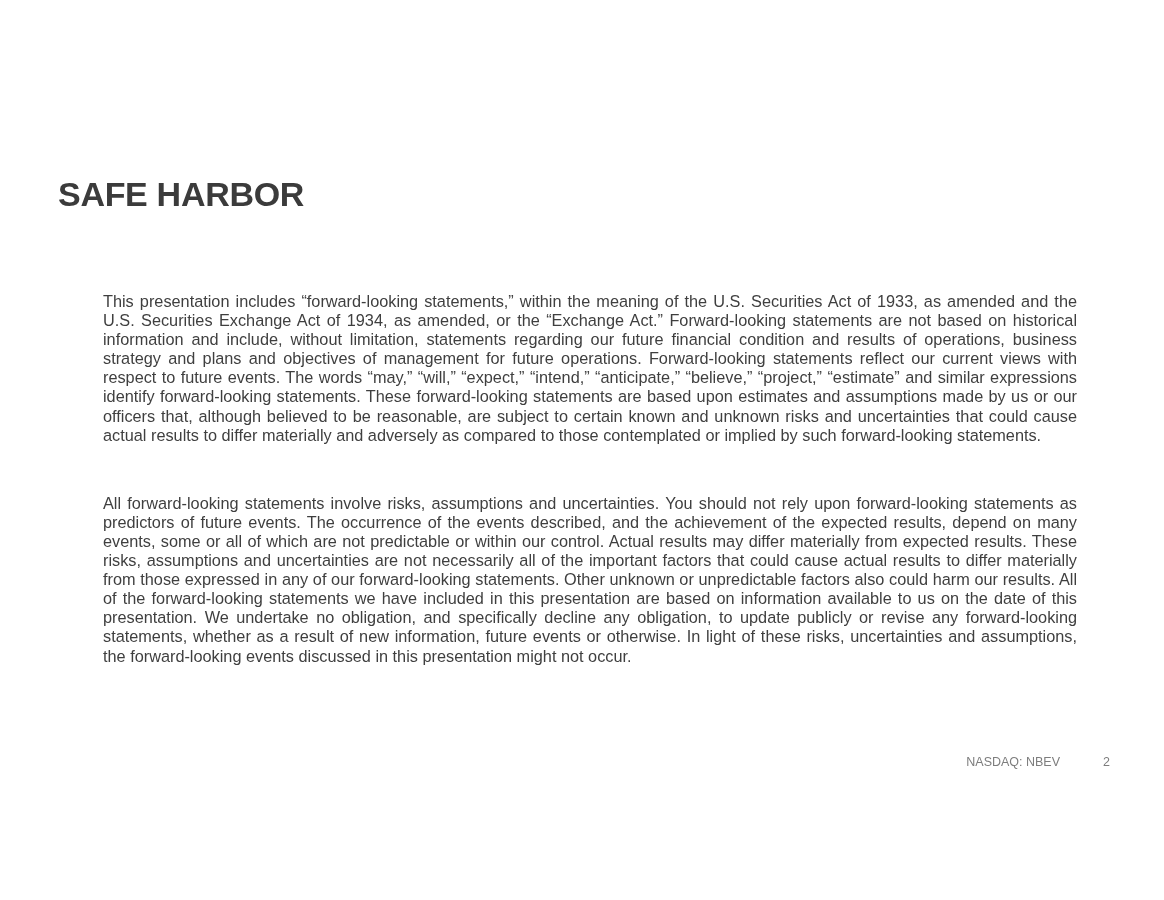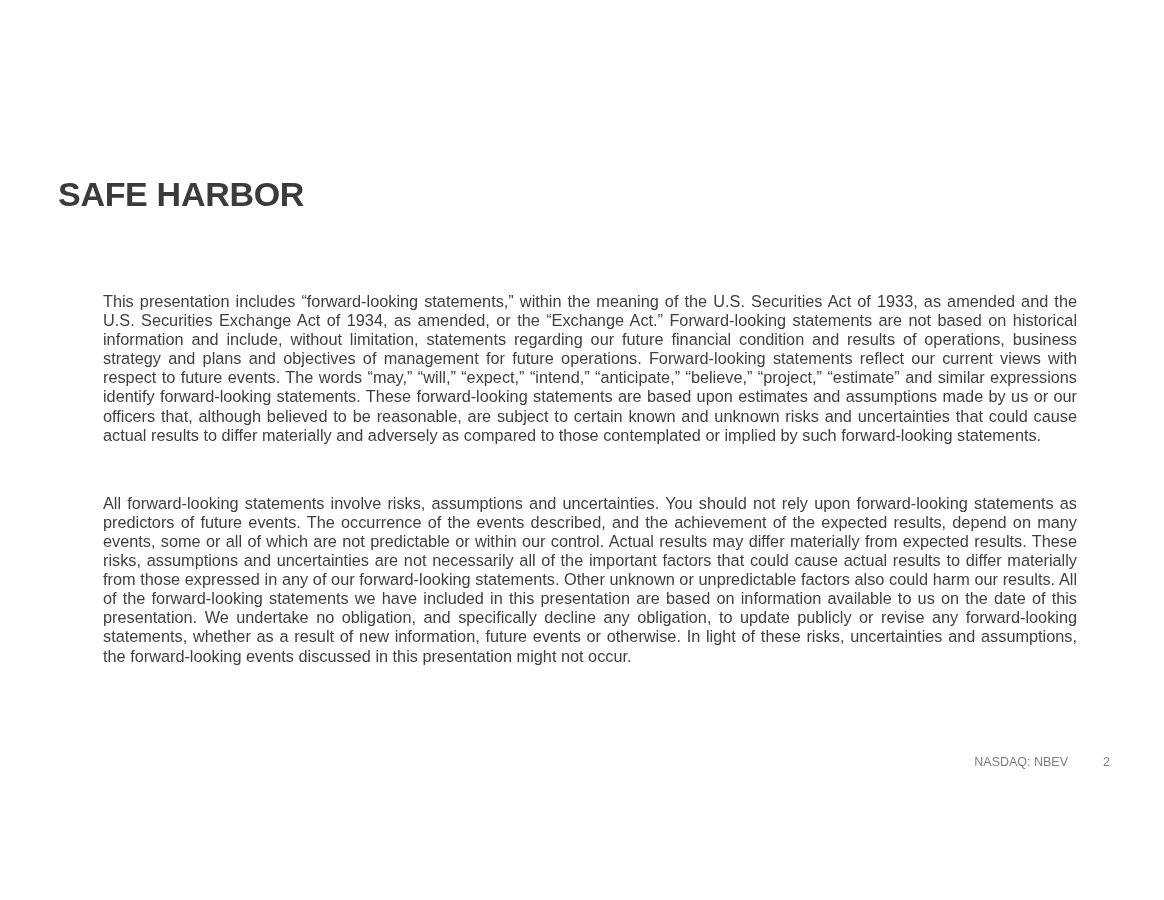--- a/index.html
+++ b/index.html
@@ -39,21 +39,21 @@
   }
   .body-text p[data-name="paragraph-1"] {
     margin-bottom: 41px;
   }
   .slide-footer {
     position: absolute;
     top: 739px;
     right: 54px;
     display: flex;
     align-items: baseline;
-    gap: 27px;
+    gap: 35px;
     color: #7d7d7d;
     font-size: 12.5px;
     font-family: "Liberation Sans", sans-serif;
   }
 </style>
 </head>
 <body>
 
 <div class="slide" data-name="safe-harbor-slide">
 

